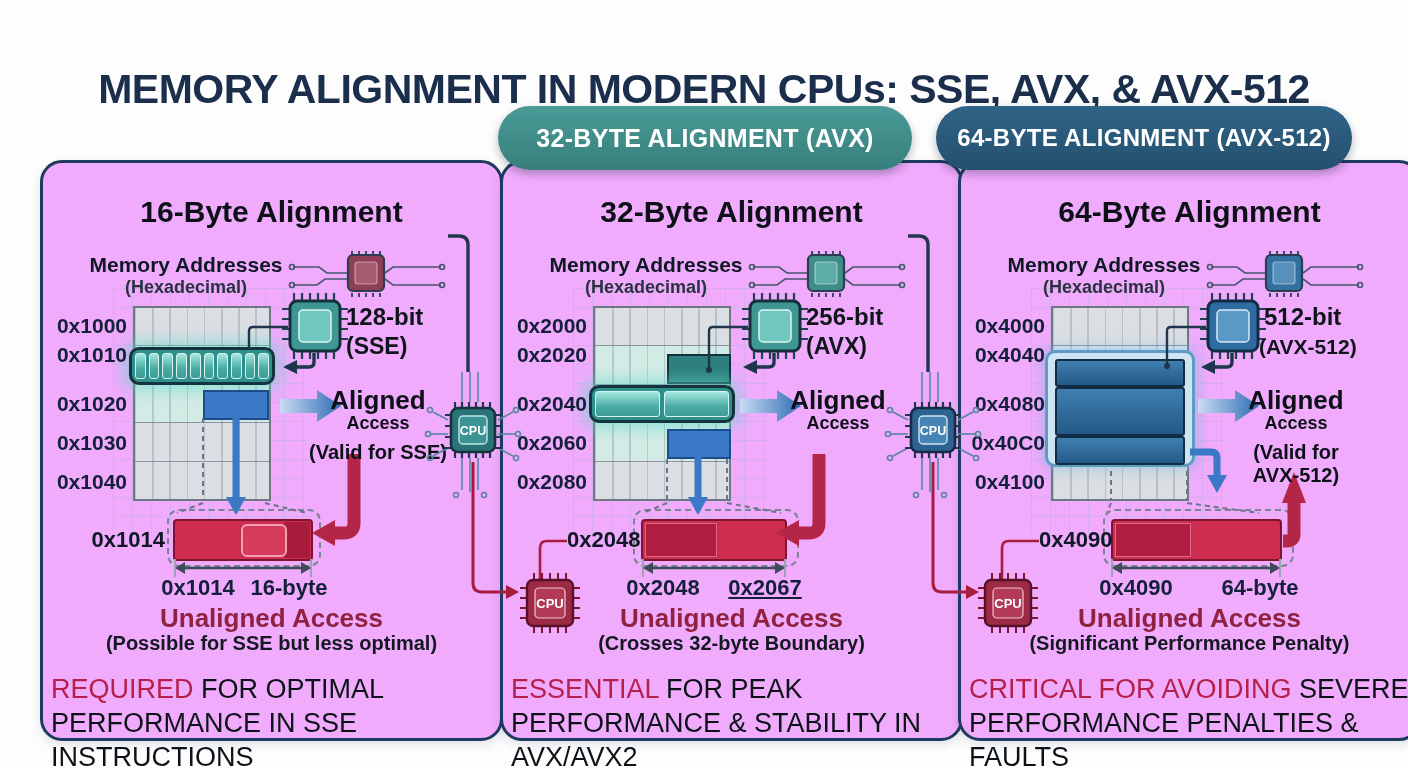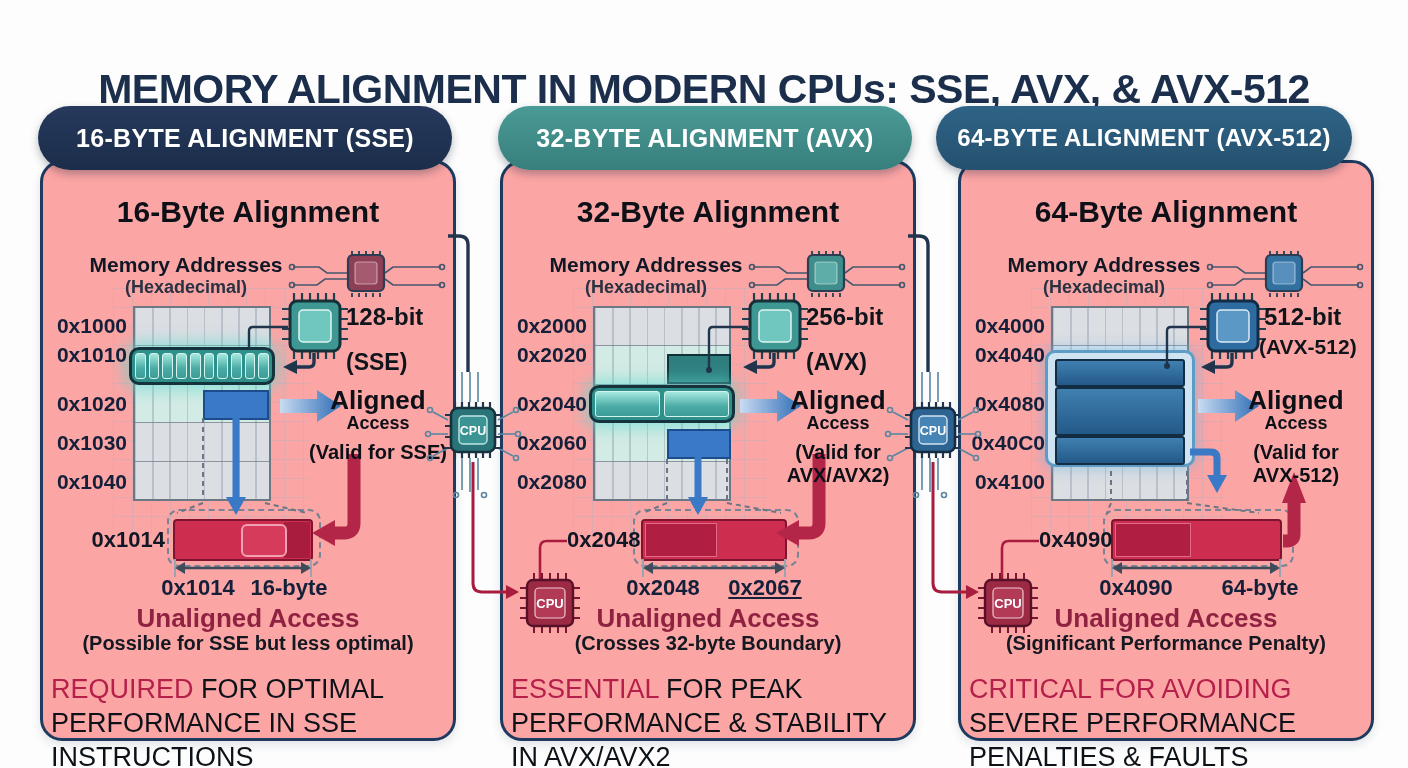--- a/index.html
+++ b/index.html
@@ -1,22 +1,22 @@
 <!DOCTYPE html>
 <html><head>
 <meta charset="utf-8">
 <style>
   html,body{margin:0;padding:0;background:#fdfdfd;}
   .stage{position:relative;width:1408px;height:768px;overflow:hidden;background:#fdfdfd;
          font-family:"Liberation Sans",sans-serif;color:#10151c;}
   .title{position:absolute;top:26px;left:0;width:100%;text-align:center;
          font-size:41px;font-weight:700;letter-spacing:-0.5px;color:#1b2f4d;white-space:nowrap;margin-top:40px;}
 
-  .panel{position:absolute;top:160px;width:410px;height:575px;background:#fca5a5;
-         border:3px solid #1e3a5f;border-radius:22px;box-shadow:0 4px 10px rgba(20,40,70,.12);}
+  .panel{position:absolute;top:160px;width:410px;height:575px;background:#f0abfc;
+         border:3px solid #1e3a5f;border-radius:22px;box-shadow:0 4px 10px rgba(20,40,70,.12);padding-left:47px;}
   .p1{left:40px}.p2{left:500px}.p3{left:958px}
 
   .pill{position:absolute;top:106px;height:64px;border-radius:33px;display:flex;align-items:center;
         justify-content:center;color:#fff;font-size:25px;font-weight:800;letter-spacing:.3px;
         z-index:15;box-shadow:0 4px 8px rgba(10,25,50,.3);white-space:nowrap;}
   .pill1{left:38px;width:414px;background:linear-gradient(180deg,#26395c,#1b2d4a);}
   .pill2{left:498px;width:414px;background:linear-gradient(180deg,#4a9a96,#377f7c);}
   .pill3{left:936px;width:416px;background:linear-gradient(180deg,#2f6487,#25506e);font-size:24px;}
 
   .subtitle{position:absolute;top:32px;left:0;width:100%;text-align:center;font-size:30px;
@@ -82,42 +82,41 @@
   .bdark-l{position:absolute;left:2px;top:2px;bottom:2px;border:1.5px solid #e06a85;background:#b01f41;}
   .bl2{width:70px;}.bl3{width:74px;}
 
   .ulabel{position:absolute;top:364px;font-size:22px;font-weight:700;color:#101826;z-index:10;white-space:nowrap;}
   .ul1{left:36px;width:86px;text-align:right;}
   .ul2{left:64px;width:68px;text-align:center;}
   .ul3{left:78px;width:68px;text-align:center;}
 
   .dim{position:absolute;top:412px;font-size:22px;font-weight:700;color:#14203a;z-index:10;text-align:center;}
   .chipbits{position:absolute;left:303px;top:140px;font-size:24px;font-weight:800;z-index:10;white-space:nowrap;}
-  .chipname{position:absolute;left:303px;top:186px;font-size:23px;font-weight:800;z-index:10;white-space:nowrap;}
+  .chipname{position:absolute;left:303px;top:170px;font-size:23px;font-weight:800;z-index:10;white-space:nowrap;}
   .p3 .chipname{left:298px;font-size:21px;top:172px;}
 
   .utitle{position:absolute;top:440px;left:0;width:100%;text-align:center;font-size:26px;
           font-weight:800;color:#8e2240;z-index:10;}
   .unote{position:absolute;top:469px;left:0;width:100%;text-align:center;font-size:20px;
          font-weight:700;color:#131821;z-index:10;}
   .footer{position:absolute;top:510px;left:8px;right:8px;text-align:left;font-size:27px;
           font-weight:400;line-height:1.25;color:#0d1218;z-index:10;}
   .hl{color:#b5204a;}
 
   .psvg{position:absolute;left:0;top:0;z-index:6;pointer-events:none;}
   .gsvg{position:absolute;left:0;top:0;z-index:20;pointer-events:none;}
   svg text{font-family:"Liberation Sans",sans-serif;}
 </style>
 </head>
 <body>
 
 <div class="stage">
   <div class="title">MEMORY ALIGNMENT IN MODERN CPUs: SSE, AVX, &amp; AVX-512</div>
 
-  <div class="pill pill1">16-BYTE ALIGNMENT (SSE)</div>
   <div class="pill pill2">32-BYTE ALIGNMENT (AVX)</div>
   <div class="pill pill3">64-BYTE ALIGNMENT (AVX-512)</div>
 
   <div class="panel p1">
     <div class="subtitle">16-Byte Alignment</div>
     <div class="mem-head">
       <div class="mem-title">Memory Addresses</div>
       <div class="mem-sub">(Hexadecimal)</div>
     </div>
     <div class="ghost"></div>
@@ -265,21 +264,20 @@
       <div class="bdark-l bl2"></div>
     </div>
     <div class="ulabel ul2">0x2048</div>
     <div class="dim" style="left:120px;width:80px;">0x2048</div>
     <div class="dim" style="left:222px;width:80px;text-decoration:underline;">0x2067</div>
 
     <div class="chipbits">256-bit</div>
     <div class="chipname">(AVX)</div>
     <div class="a1txt">Aligned</div>
     <div class="a2txt">Access</div>
-    <div class="anote">(Valid for AVX/AVX2)</div>
 
     <div class="utitle">Unaligned Access</div>
     <div class="unote">(Crosses 32-byte Boundary)</div>
     <div class="footer">
       <span class="hl">ESSENTIAL</span><span> FOR PEAK PERFORMANCE &amp; STABILITY IN AVX/AVX2</span>
     </div>
 
     <svg class="psvg" width="410" height="575" viewBox="0 0 410 575">
       <defs>
         <linearGradient id="gb2" x1="0" y1="0" x2="1" y2="0">

